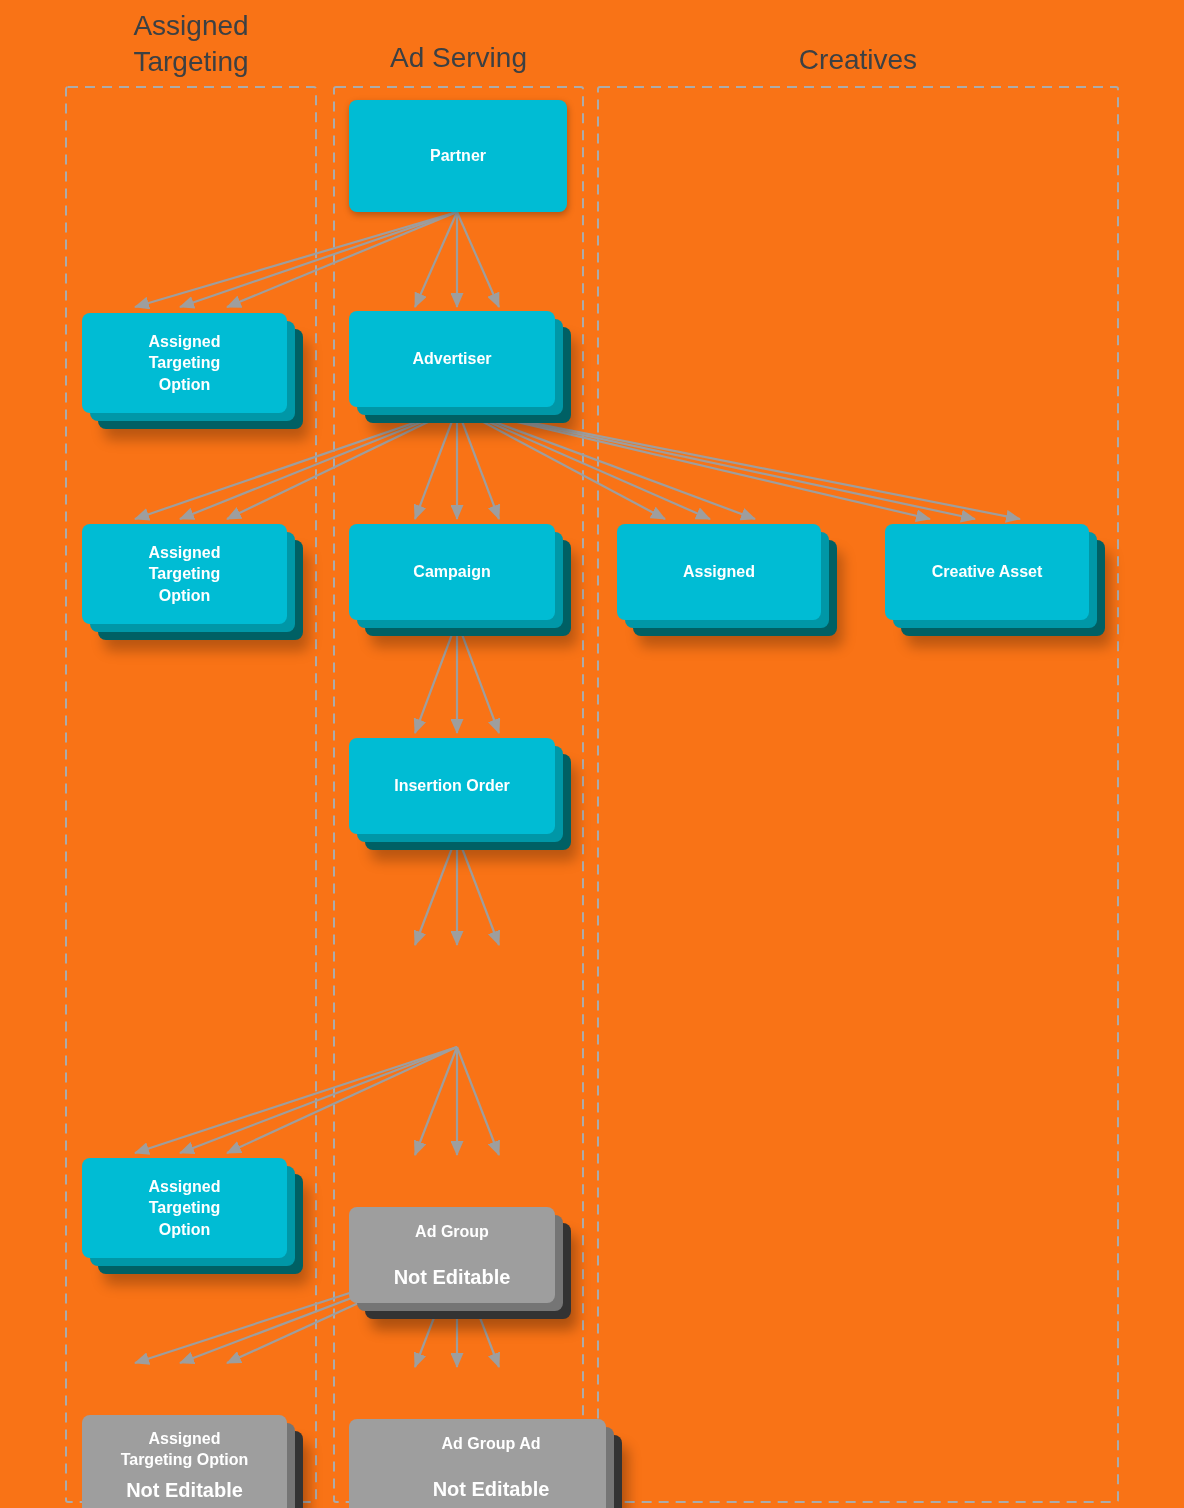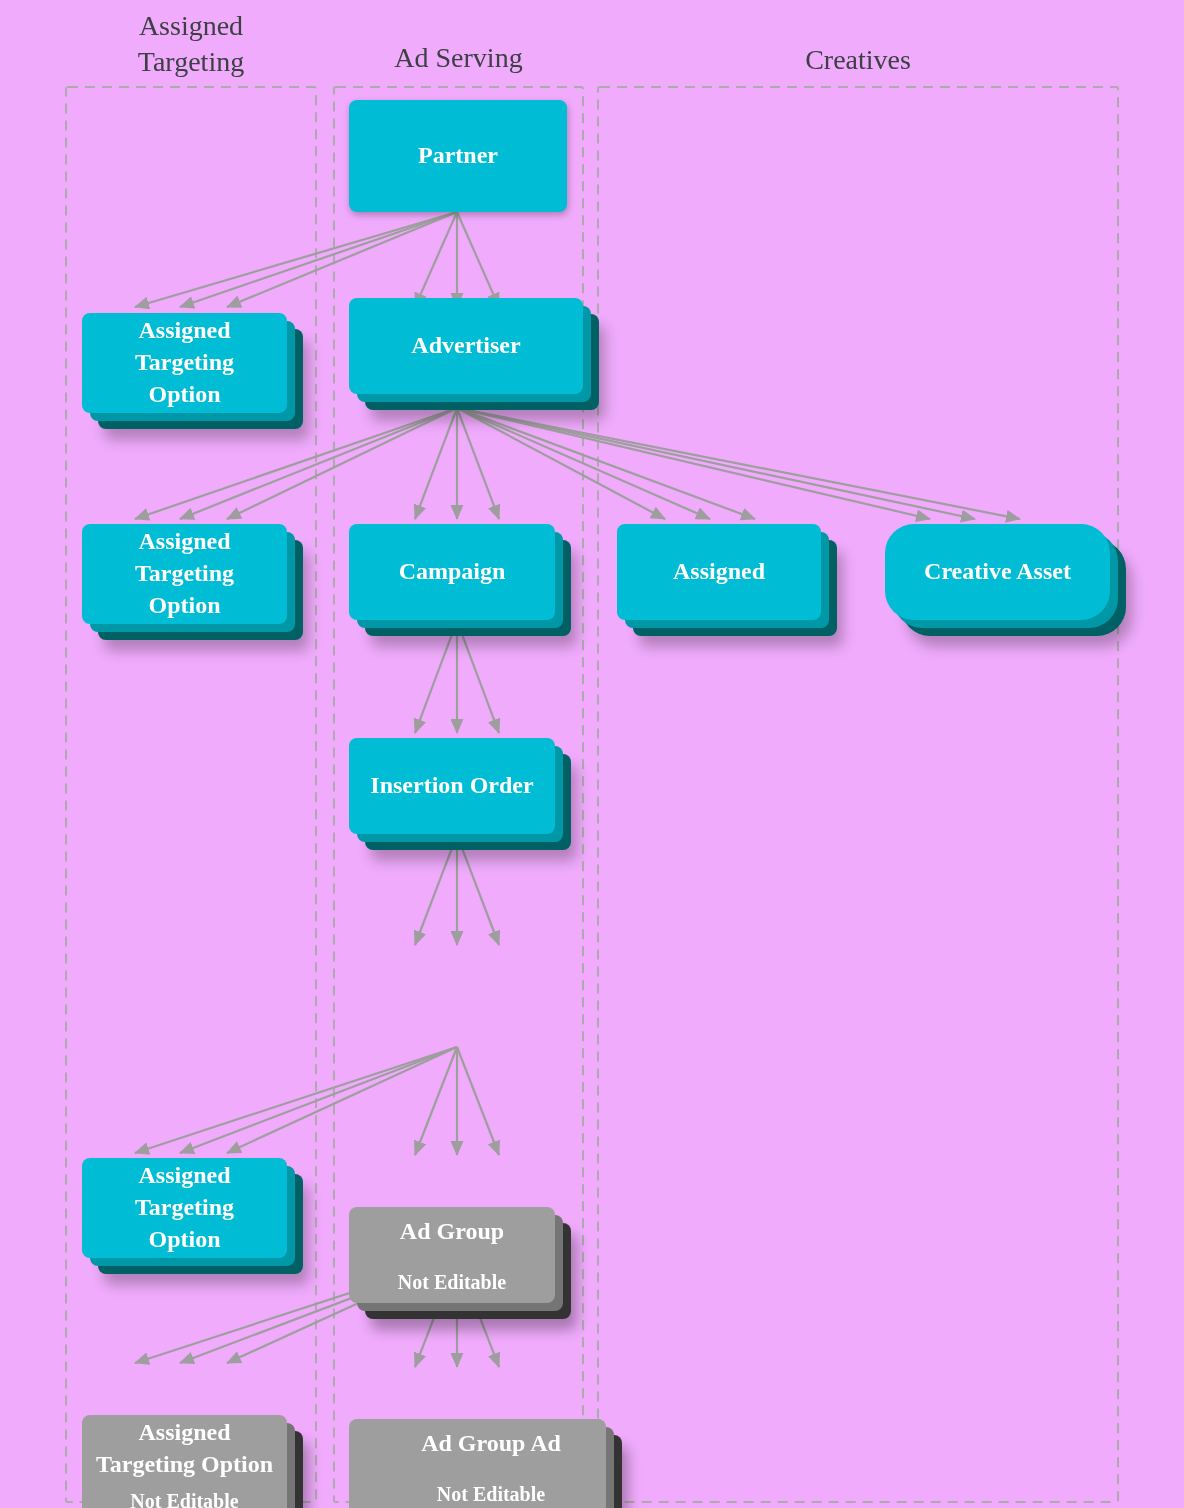--- a/index.html
+++ b/index.html
@@ -1,21 +1,21 @@
 <!DOCTYPE html>
 <html><head>
 <meta charset="utf-8">
 <style>
   html, body { margin: 0; padding: 0; background: #ffffff; }
   .canvas {
     position: relative;
     width: 1184px;
     height: 1508px;
-    background: #f0abfc;
-    font-family: Liberation Serif, serif;
+    background: #f97316;
+    font-family: Liberation Sans, sans-serif;
     overflow: hidden;
   }
   .edges-layer {
     position: absolute;
     left: 0; top: 0;
     width: 1184px; height: 1508px;
   }
   .col-title {
     position: absolute;
     color: #3C4043;
@@ -33,21 +33,21 @@
     border-radius: 8px;
     display: flex;
     flex-direction: column;
     align-items: center;
     justify-content: center;
     color: #FFFFFF;
     font-weight: bold;
     text-align: center;
   }
   .node .node-label {
-    font-size: 24px;
+    font-size: 16px;
     line-height: 1.32;
     white-space: pre-line;
   }
   .node .node-note {
     font-size: 20px;
     margin-top: 24px;
   }
   #ato4 .node-note { margin-top: 9px; }
 
   .teal-stacked {
@@ -63,25 +63,25 @@
                 22px 27px 13px rgba(0,0,0,0.30);
     margin-top: 47px;
   }
   .teal-flat {
     background: #00BCD4;
     box-shadow: 1px 3px 7px rgba(0,0,0,0.28);
   }
 
   #partner         { left: 349px; top: 100px;  width: 218px; height: 112px; }
   #ato1            { left: 82px;  top: 313px;  width: 205px; height: 100px; }
-  #advertiser      { left: 349px; top: 298px;  width: 234px; height: 96px;  }
+  #advertiser      { left: 349px; top: 311px;  width: 206px; height: 96px;  }
   #ato2            { left: 82px;  top: 524px;  width: 205px; height: 100px; }
   #campaign        { left: 349px; top: 524px;  width: 206px; height: 96px;  }
   #creative        { left: 617px; top: 524px;  width: 204px; height: 96px;  }
-  #creative-asset  { left: 885px; top: 524px;  width: 225px; height: 96px; border-radius: 29px;  }
+  #creative-asset  { left: 885px; top: 524px;  width: 204px; height: 96px;  }
   #insertion-order { left: 349px; top: 738px;  width: 206px; height: 96px; align-items: center;  }
   #line-item       { left: 349px; top: 950px;  width: 206px; height: 96px;  }
   #ato3            { left: 82px;  top: 1158px; width: 205px; height: 100px; }
   #ad-group        { left: 349px; top: 1160px; width: 206px; height: 96px;  }
   #ato4            { left: 82px;  top: 1368px; width: 205px; height: 100px; }
   #ad-group-ad     { left: 349px; top: 1372px; width: 230px; height: 96px; padding-left: 27px;  }
 </style>
 </head>
 <body>
 

